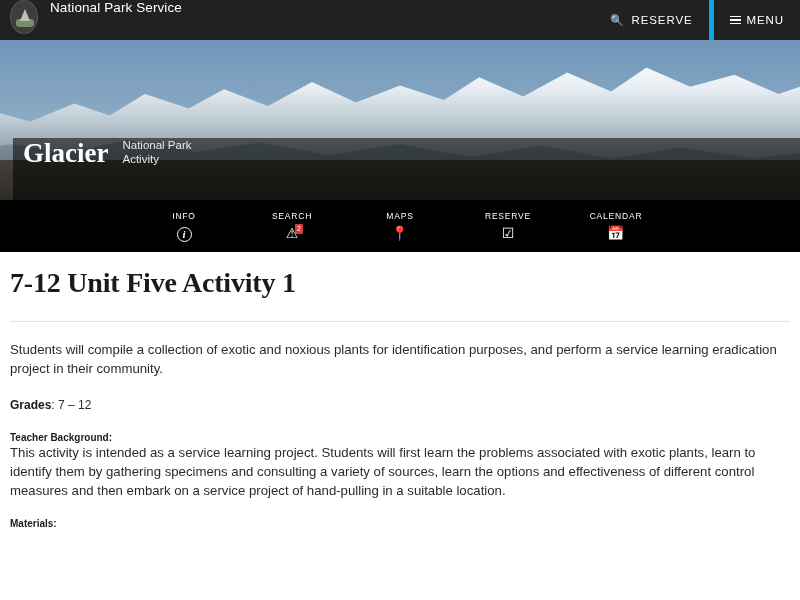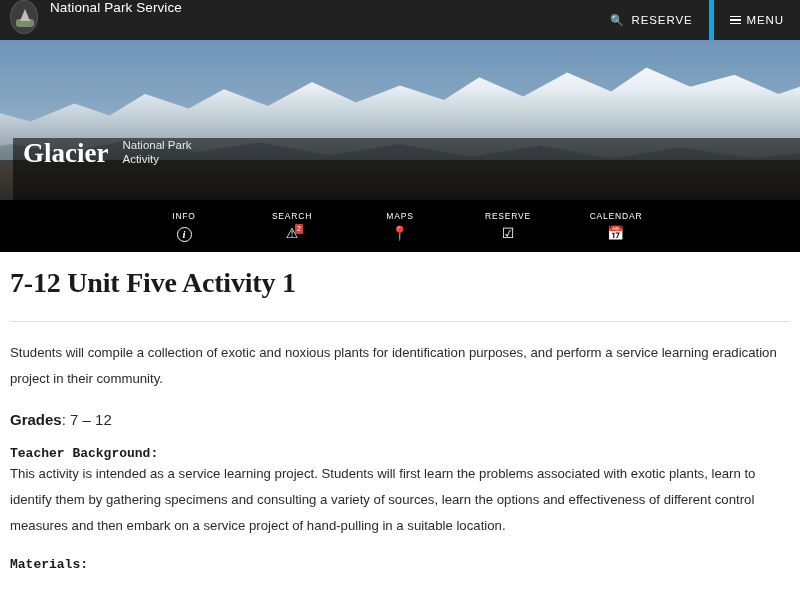--- a/index.html
+++ b/index.html
@@ -214,37 +214,36 @@
     margin: 0 0 22px 0;
     letter-spacing: -0.2px;
   }
   .rule {
     border: 0;
     border-top: 1px solid #e0e0e0;
     margin: 0 0 18px 0;
   }
   p.body {
     font-size: 13.2px;
-    line-height: 26px;
+    line-height: 19px;
     color: #2b2b2b;
     margin: 0 0 18px 0;
   }
   .meta-line {
-    font-size: 15px;
+    font-size: 12px;
     line-height: 19px;
     color: #2b2b2b;
     margin: 8px 0 1px 0;
   }
   .meta-line b { color: #1a1a1a; }
   .section-head {
-    font-size: 13px;
+    font-size: 10px;
     font-weight: bold;
     color: #1a1a1a;
     margin: 17px 0 0 0;
-    font-family: Liberation Mono, monospace;
   }
   .block-gap { margin-top: 17px; }
 </style>
 </head>
 <body>
 
 <div class="gov-header">
   <div class="nps-logo"></div>
   <span class="agency-name">National Park Service</span>
 

